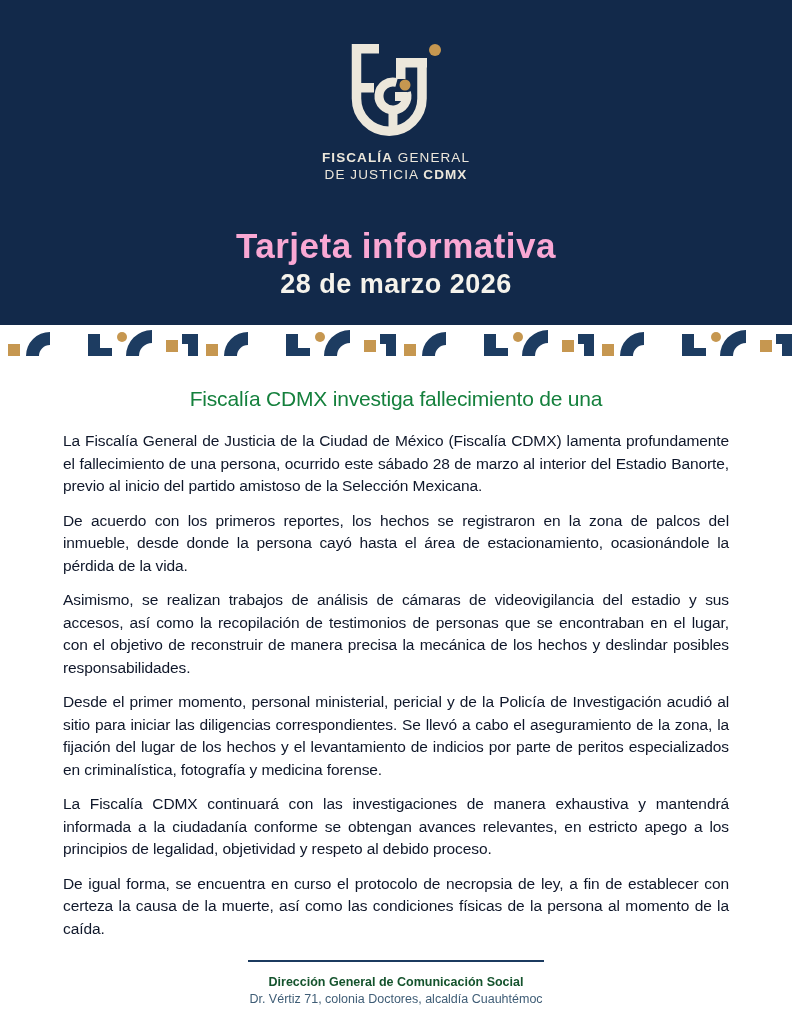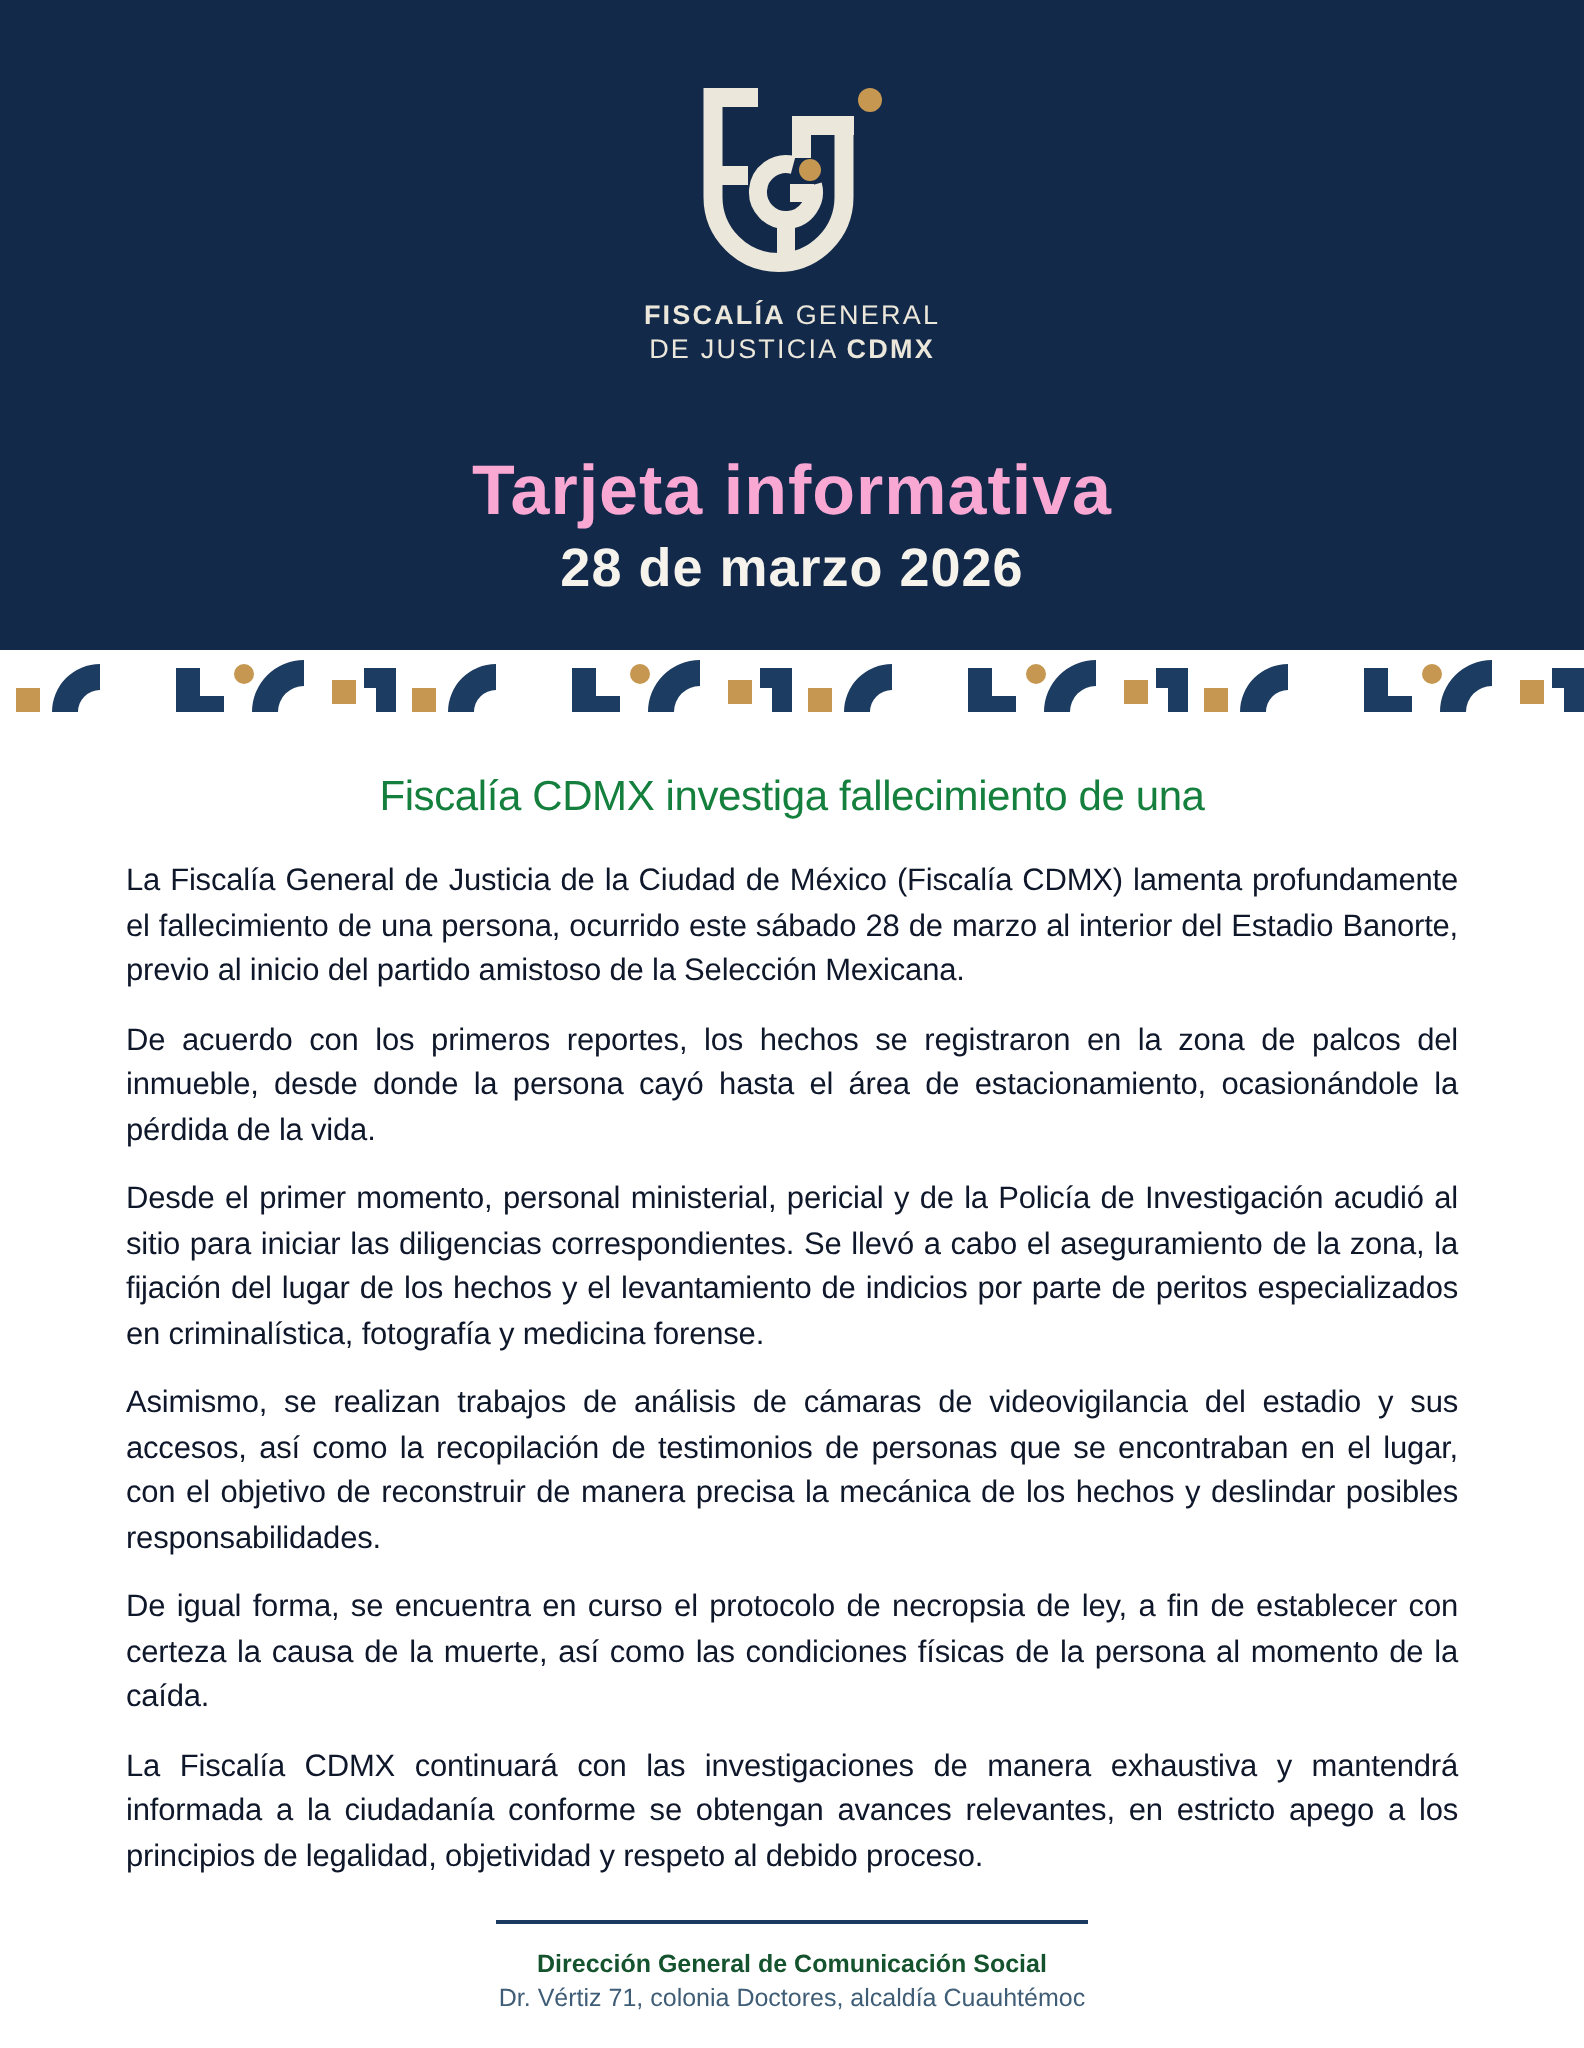--- a/index.html
+++ b/index.html
@@ -164,24 +164,24 @@
 
   <div class="content">
 
     <div class="article-heading">
       <div>Fiscalía CDMX investiga fallecimiento de una</div>
     </div>
 
     <div class="body-copy">
       <p>La Fiscalía General de Justicia de la Ciudad de México (Fiscalía CDMX) lamenta profundamente el fallecimiento de una persona, ocurrido este sábado 28 de marzo al interior del Estadio Banorte, previo al inicio del partido amistoso de la Selección Mexicana.</p>
       <p>De acuerdo con los primeros reportes, los hechos se registraron en la zona de palcos del inmueble, desde donde la persona cayó hasta el área de estacionamiento, ocasionándole la pérdida de la vida.</p>
+      <p>Asimismo, se realizan trabajos de análisis de cámaras de videovigilancia del estadio y sus accesos, así como la recopilación de testimonios de personas que se encontraban en el lugar, con el objetivo de reconstruir de manera precisa la mecánica de los hechos y deslindar posibles responsabilidades.</p>
       <p>Desde el primer momento, personal ministerial, pericial y de la Policía de Investigación acudió al sitio para iniciar las diligencias correspondientes. Se llevó a cabo el aseguramiento de la zona, la fijación del lugar de los hechos y el levantamiento de indicios por parte de peritos especializados en crimina­lística, fotografía y medicina forense.</p>
-      <p>Asimismo, se realizan trabajos de análisis de cámaras de videovigilancia del estadio y sus accesos, así como la recopilación de testimonios de personas que se encontraban en el lugar, con el objetivo de reconstruir de manera precisa la mecánica de los hechos y deslindar posibles responsabilidades.</p>
+      <p>La Fiscalía CDMX continuará con las investigaciones de manera exhaustiva y mantendrá informada a la ciudadanía conforme se obtengan avances relevantes, en estricto apego a los principios de legali­dad, objetividad y respeto al debido proceso.</p>
       <p>De igual forma, se encuentra en curso el protocolo de necropsia de ley, a fin de establecer con certe­za la causa de la muerte, así como las condiciones físicas de la persona al momento de la caída.</p>
-      <p>La Fiscalía CDMX continuará con las investigaciones de manera exhaustiva y mantendrá informada a la ciudadanía conforme se obtengan avances relevantes, en estricto apego a los principios de legali­dad, objetividad y respeto al debido proceso.</p>
     </div>
 
     <div class="footer">
       <div class="footer-divider"></div>
       <div class="footer-line dept">Dirección General de Comunicación Social</div>
       <div class="footer-line">Dr. Vértiz 71, colonia Doctores, alcaldía Cuauhtémoc</div>
 
     </div>
 
   </div>

